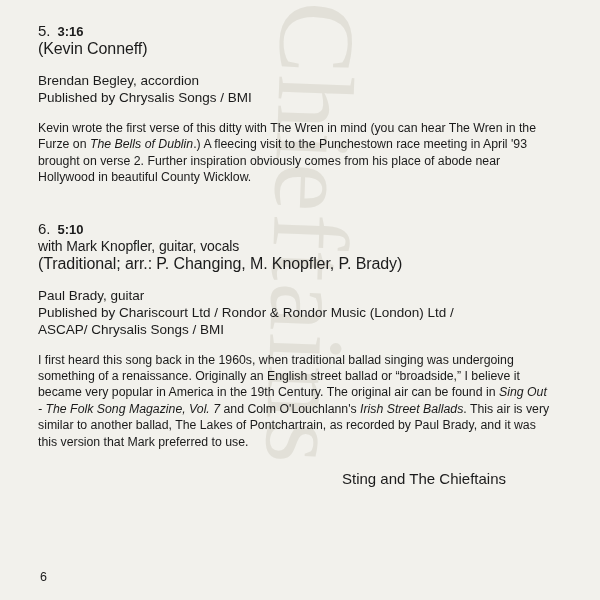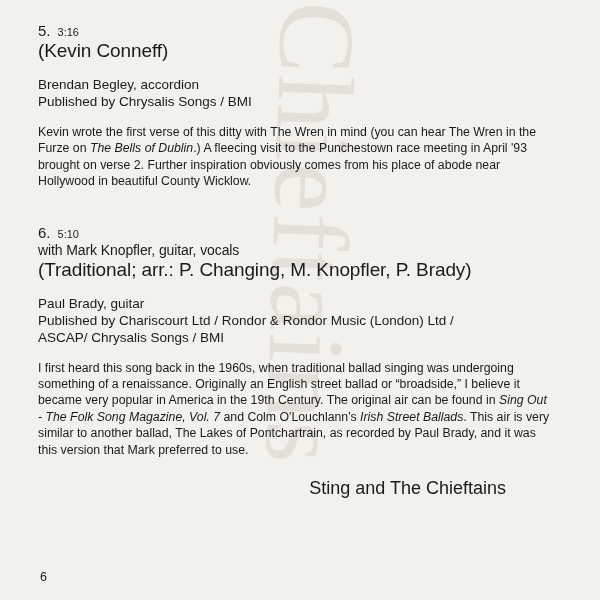--- a/index.html
+++ b/index.html
@@ -55,29 +55,30 @@
   }
   .track-num {
     font-size: 15px;
     font-weight: normal;
   }
   .track-title {
     font-size: 23px;
     letter-spacing: -0.2px;
   }
   .track-time {
-    font-size: 11px;
+    font-size: 13px;
+    font-weight: bold;
   }
   .track-sub {
     font-size: 14px;
     margin-top: 1px;
     letter-spacing: -0.1px;
   }
   .track-credit-line {
-    font-size: 19px;
+    font-size: 16px;
     margin-top: 1px;
     letter-spacing: -0.1px;
   }
   .credits {
     font-size: 13.5px;
     line-height: 17px;
     margin-top: 14px;
   }
   .credits div {
     white-space: nowrap;
@@ -89,21 +90,21 @@
     max-width: 516px;
     text-align: left;
   }
   .notes i {
     font-style: italic;
   }
   .spacer-track2 {
     height: 30px;
   }
   .signature {
-    font-size: 18px;
+    font-size: 15px;
     margin-top: 20px;
     text-align: right;
     padding-right: 48px;
   }
   .page-number {
     position: absolute;
     left: 40px;
     bottom: 16px;
     font-size: 12.5px;
     z-index: 3;

